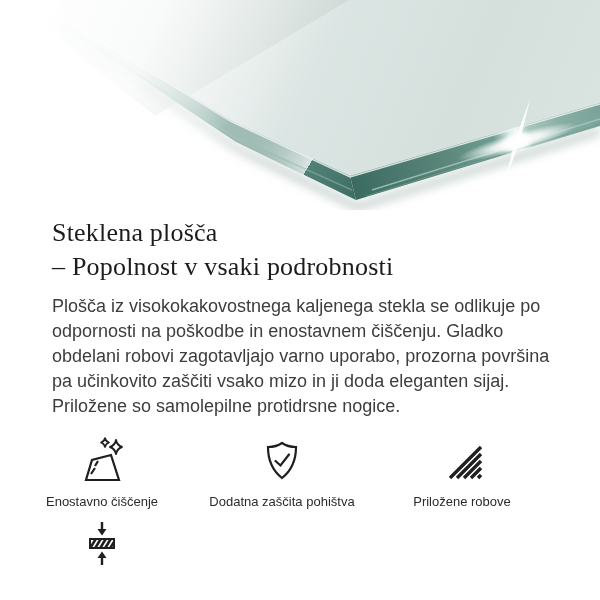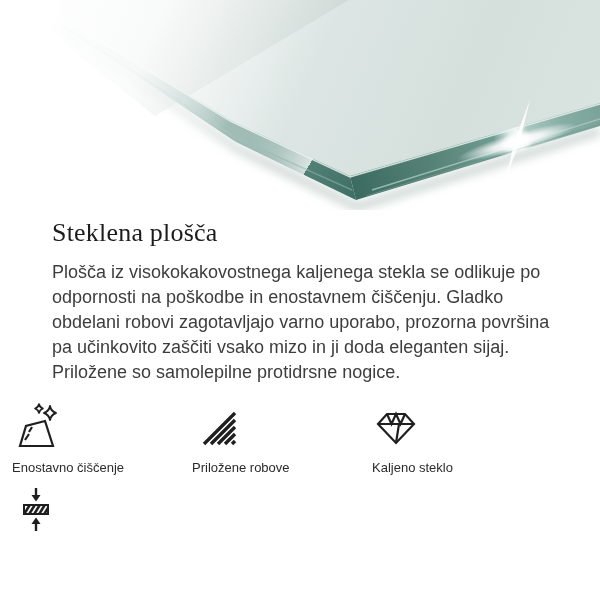--- a/index.html
+++ b/index.html
@@ -15,21 +15,21 @@
     font-size:26px;line-height:34px;color:#1c1c1c;margin-top:6px;letter-spacing:.2px;
   }
   .desc{
     margin-top:10px;max-width:512px;
     font-size:18px;line-height:25px;color:#3d3d3d;
   }
   .features{
     margin:16px 0 0 -40px;
     display:grid;grid-template-columns:repeat(3,180px);row-gap:10px;
   }
-  .feature{display:flex;flex-direction:column;}
+  .feature{display:flex;flex-direction:column;align-items:center;}
   .ficon{width:48px;height:48px;}
   .ficon svg{width:48px;height:48px;display:block;}
   .flabel{margin-top:9px;font-size:13px;color:#2b2b2b;white-space:nowrap;}
   .ic{stroke:#1f1f1f;stroke-width:2.2;fill:none;stroke-linejoin:miter;}
 </style>
 </head>
 <body>
 
 <div class="hero">
   <svg width="600" height="210" viewBox="0 0 600 210" aria-hidden="true">
@@ -96,63 +96,64 @@
       <path d="M0,-45 L2.6,0 L0,38 L-2.6,0 Z" fill="#ffffff" opacity="0.85" transform="rotate(17)"></path>
       <ellipse rx="18" ry="11" fill="url(#glowGrad)" transform="rotate(-16)"></ellipse>
       <circle r="5" fill="#ffffff"></circle>
     </g>
   </svg>
 </div>
 
 <div class="content">
   <div class="headline">
     <div>Steklena plošča</div>
+    <div>– Popolnost v vsaki podrobnosti</div>
   </div>
 
   <p class="desc">Plošča iz visokokakovostnega kaljenega stekla se odlikuje po odpornosti na poškodbe in enostavnem čiščenju. Gladko obdelani robovi zagotavljajo varno uporabo, prozorna površina pa učinkovito zaščiti vsako mizo in ji doda eleganten sijaj. Priložene so samolepilne protidrsne nogice.</p>
 
   <div class="features">
 
     <div class="feature">
       <span class="ficon">
         <svg viewBox="0 0 48 48">
           <path class="ic" d="M8,43 L41,43 L33,18 L14,23 Z"></path>
           <path class="ic" stroke-width="1.8" d="M13,37 L17,31 M17,29 L20,24"></path>
           <path d="M38,3 Q38.9,8.1 44,10 Q38.9,11.9 38,17 Q37.1,11.9 32,10 Q37.1,8.1 38,3 Z" fill="#ffffff" stroke="#1f1f1f" stroke-width="1.9" stroke-linejoin="round"></path>
           <path d="M27,1 Q27.6,4.4 31,5.5 Q27.6,6.6 27,10 Q26.4,6.6 23,5.5 Q26.4,4.4 27,1 Z" fill="#ffffff" stroke="#1f1f1f" stroke-width="1.7" stroke-linejoin="round"></path>
         </svg>
       </span>
       <span class="flabel">Enostavno čiščenje</span>
     </div>
 
+    <div class="feature">
+      <span class="ficon">
+        <svg viewBox="0 0 48 48">
+          <path class="ic" d="M24,6 C27.5,8.5 32.5,10 38,10 C38,24 33,34 24,41 C15,34 10,24 10,10 C15.5,10 20.5,8.5 24,6 Z"></path>
+          <path class="ic" stroke-width="2.6" stroke-linecap="round" d="M17.5,24 L22.5,28.5 L31,17.5"></path>
+        </svg>
+      </span>
+      <span class="flabel">Dodatna zaščita pohištva</span>
+    </div>
 
     <div class="feature">
       <span class="ficon">
         <svg viewBox="0 0 48 48">
           <g stroke="#1f1f1f" stroke-width="3.4" stroke-linecap="butt">
             <line x1="12" y1="41" x2="43" y2="10"></line>
             <line x1="19" y1="41" x2="43" y2="17"></line>
             <line x1="26" y1="41" x2="43" y2="24"></line>
             <line x1="33" y1="41" x2="43" y2="31"></line>
             <line x1="40" y1="41" x2="43" y2="38"></line>
           </g>
         </svg>
       </span>
       <span class="flabel">Priložene robove</span>
     </div>
 
-    <div class="feature">
-      <span class="ficon">
-        <svg viewBox="0 0 48 48">
-          <path class="ic" d="M15,11 L33,11 L42,21 L24,40 L6,21 Z"></path>
-          <path class="ic" stroke-width="1.8" d="M6,21 L42,21 M15,11 L19.5,21 L24,11 L28.5,21 L33,11 M24,40 L27,21"></path>
-        </svg>
-      </span>
-      <span class="flabel">Kaljeno steklo</span>
-    </div>
 
 
     <div class="feature">
       <span class="ficon">
         <svg viewBox="0 0 48 48">
           <defs>
               <clipPath id="barClip">
                 <rect x="12" y="20" width="24" height="9"></rect>
               </clipPath>
             </defs>

